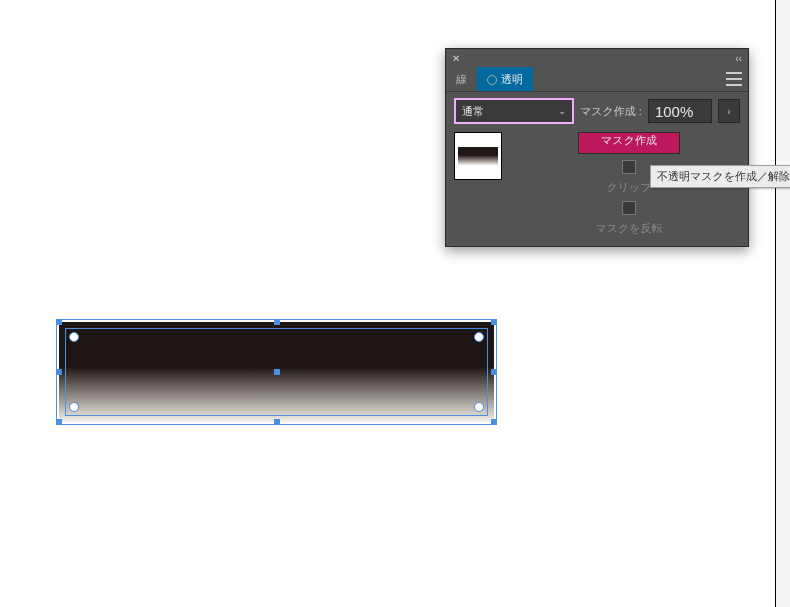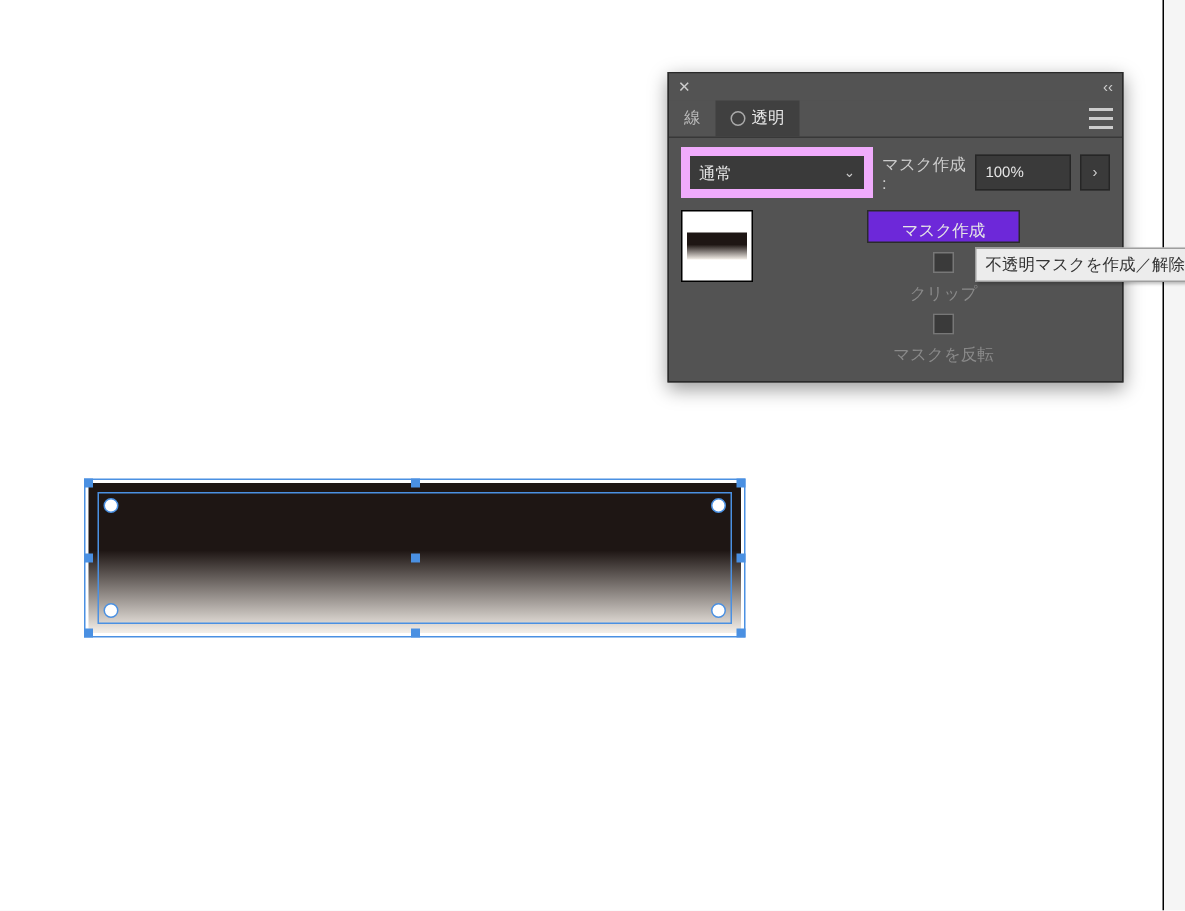--- a/index.html
+++ b/index.html
@@ -120,21 +120,21 @@
     }
     .panel-tab {
       padding: 0 10px;
       height: 24px;
       line-height: 24px;
       color: #bbb;
       font-size: 11px;
       cursor: pointer;
     }
     .panel-tab.active {
-      background: #404040;
+      background: #0369a1;
       color: #e6e6e6;
     }
     .panel-tab .ring {
       display: inline-block;
       width: 8px;
       height: 8px;
       border: 1px solid #aaa;
       border-radius: 50%;
       margin-right: 4px;
       vertical-align: middle;
@@ -157,21 +157,21 @@
     .row1 {
       display: flex;
       align-items: center;
       gap: 6px;
       margin-bottom: 8px;
     }
     .blend-select {
       flex: 0 0 104px;
       height: 22px;
       background: #3a3a3a;
-      border: 6px solid #f0abfc;
+      border: 2px solid #f0abfc;
       color: #e6e6e6;
       display: flex;
       align-items: center;
       justify-content: space-between;
       padding: 0 6px;
       font-size: 11px;
       cursor: pointer;
     }
     .blend-select .chev {
       font-size: 9px;
@@ -183,21 +183,21 @@
     }
     .opacity-input {
       flex: 0 0 50px;
       height: 22px;
       background: #3a3a3a;
       border: 1px solid #262626;
       color: #e6e6e6;
       display: flex;
       align-items: center;
       padding: 0 6px;
-      font-size: 10px;
+      font-size: 15px;
     }
     .opacity-caret {
       width: 20px;
       height: 22px;
       background: #3a3a3a;
       border: 1px solid #262626;
       display: flex;
       align-items: center;
       justify-content: center;
       font-size: 10px;
@@ -226,26 +226,26 @@
     }
     .mask-col {
       margin-left: 70px;
       display: flex;
       flex-direction: column;
       gap: 6px;
     }
     .make-mask-btn {
       width: 100px;
       height: 20px;
-      background: #6d28d9;
+      background: #be185d;
       border: 1px solid #2a2a2a;
       color: #e6e6e6;
       font-size: 11px;
       display: flex;
-      align-items: flex-end;
+      align-items: flex-start;
       justify-content: center;
       cursor: pointer;
     }
     .chk-row {
       display: flex;
       align-items: center;
       gap: 6px;
       color: #a8a8a8;
       font-size: 11px;
       flex-direction: column;

